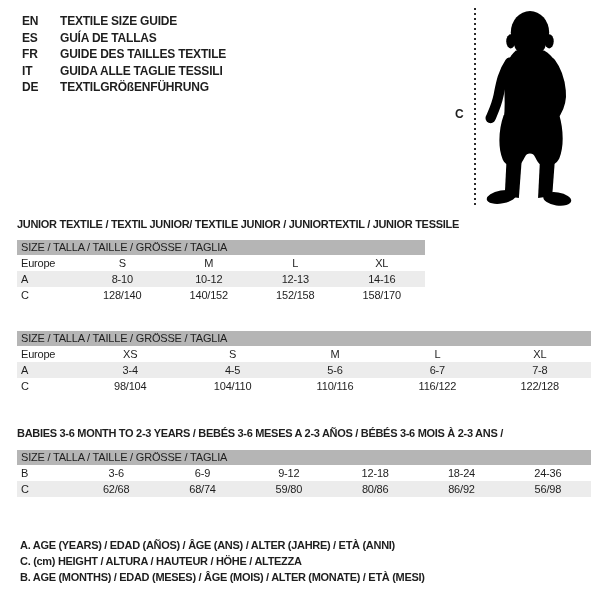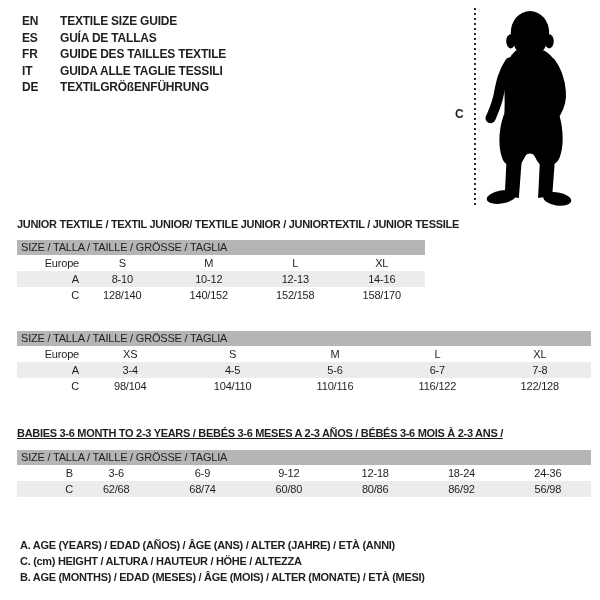--- a/index.html
+++ b/index.html
@@ -32,21 +32,21 @@
   
   .section{left:17px;}
   .sec-title{font-weight:bold;font-size:11px;line-height:13px;letter-spacing:-0.3px;white-space:nowrap;}
   .sec-title .subscript{font-size:7.5px;vertical-align:-1px;}
   .size-bar{
     background:var(--header-bar);height:15px;line-height:15px;
     padding-left:4px;font-size:11px;letter-spacing:-0.2px;margin-top:9px;
   }
   table{border-collapse:collapse;table-layout:fixed;font-size:11px;width:100%;}
   td{height:16px;padding:0;text-align:center;white-space:nowrap;letter-spacing:-0.2px;}
-  td.rowlabel{text-align:right;padding-left:4px;}
+  td.rowlabel{text-align:left;padding-left:4px;}
   tr.shaded{background:var(--shaded-row);}
 
   
   .legend{left:20px;top:537px;}
   .legend-line{font-weight:bold;font-size:11px;line-height:16px;letter-spacing:-0.3px;white-space:nowrap;}
 </style>
 </head>
 <body>
 
 <div class="abs lang-block">
@@ -162,21 +162,21 @@
         <td>104/110</td>
         <td>110/116</td>
         <td>116/122</td>
         <td>122/128</td>
       </tr>
     </tbody>
   </table>
 </div>
 
 <div class="abs section" style="top:426px;width:574px;">
-  <div class="sec-title" style="line-height:15px;text-decoration:underline;">BABIES 3-6 MONTH TO 2-3 YEARS / BEBÉS 3-6 MESES A 2-3 AÑOS / BÉBÉS 3-6 MOIS À 2-3 ANS /</div>
+  <div class="sec-title" style="line-height:15px;">BABIES 3-6 MONTH TO 2-3 YEARS / BEBÉS 3-6 MESES A 2-3 AÑOS / BÉBÉS 3-6 MOIS À 2-3 ANS /</div>
   <div class="size-bar">SIZE / TALLA / TAILLE / GRÖSSE / TAGLIA</div>
   <table>
     <colgroup>
         <col style="width:56px">
         <col>
         <col>
         <col>
         <col>
         <col>
         <col>
@@ -188,21 +188,21 @@
         <td>6-9</td>
         <td>9-12</td>
         <td>12-18</td>
         <td>18-24</td>
         <td>24-36</td>
       </tr>
       <tr class="shaded">
         <td class="rowlabel">C</td>
         <td>62/68</td>
         <td>68/74</td>
-        <td>60/80</td>
+        <td>59/80</td>
         <td>80/86</td>
         <td>86/92</td>
         <td>56/98</td>
       </tr>
     </tbody>
   </table>
 </div>
 
 <div class="abs legend">
   <div class="legend-line">A. AGE (YEARS) / EDAD (AÑOS) / ÂGE (ANS) / ALTER (JAHRE) / ETÀ (ANNI)</div>

